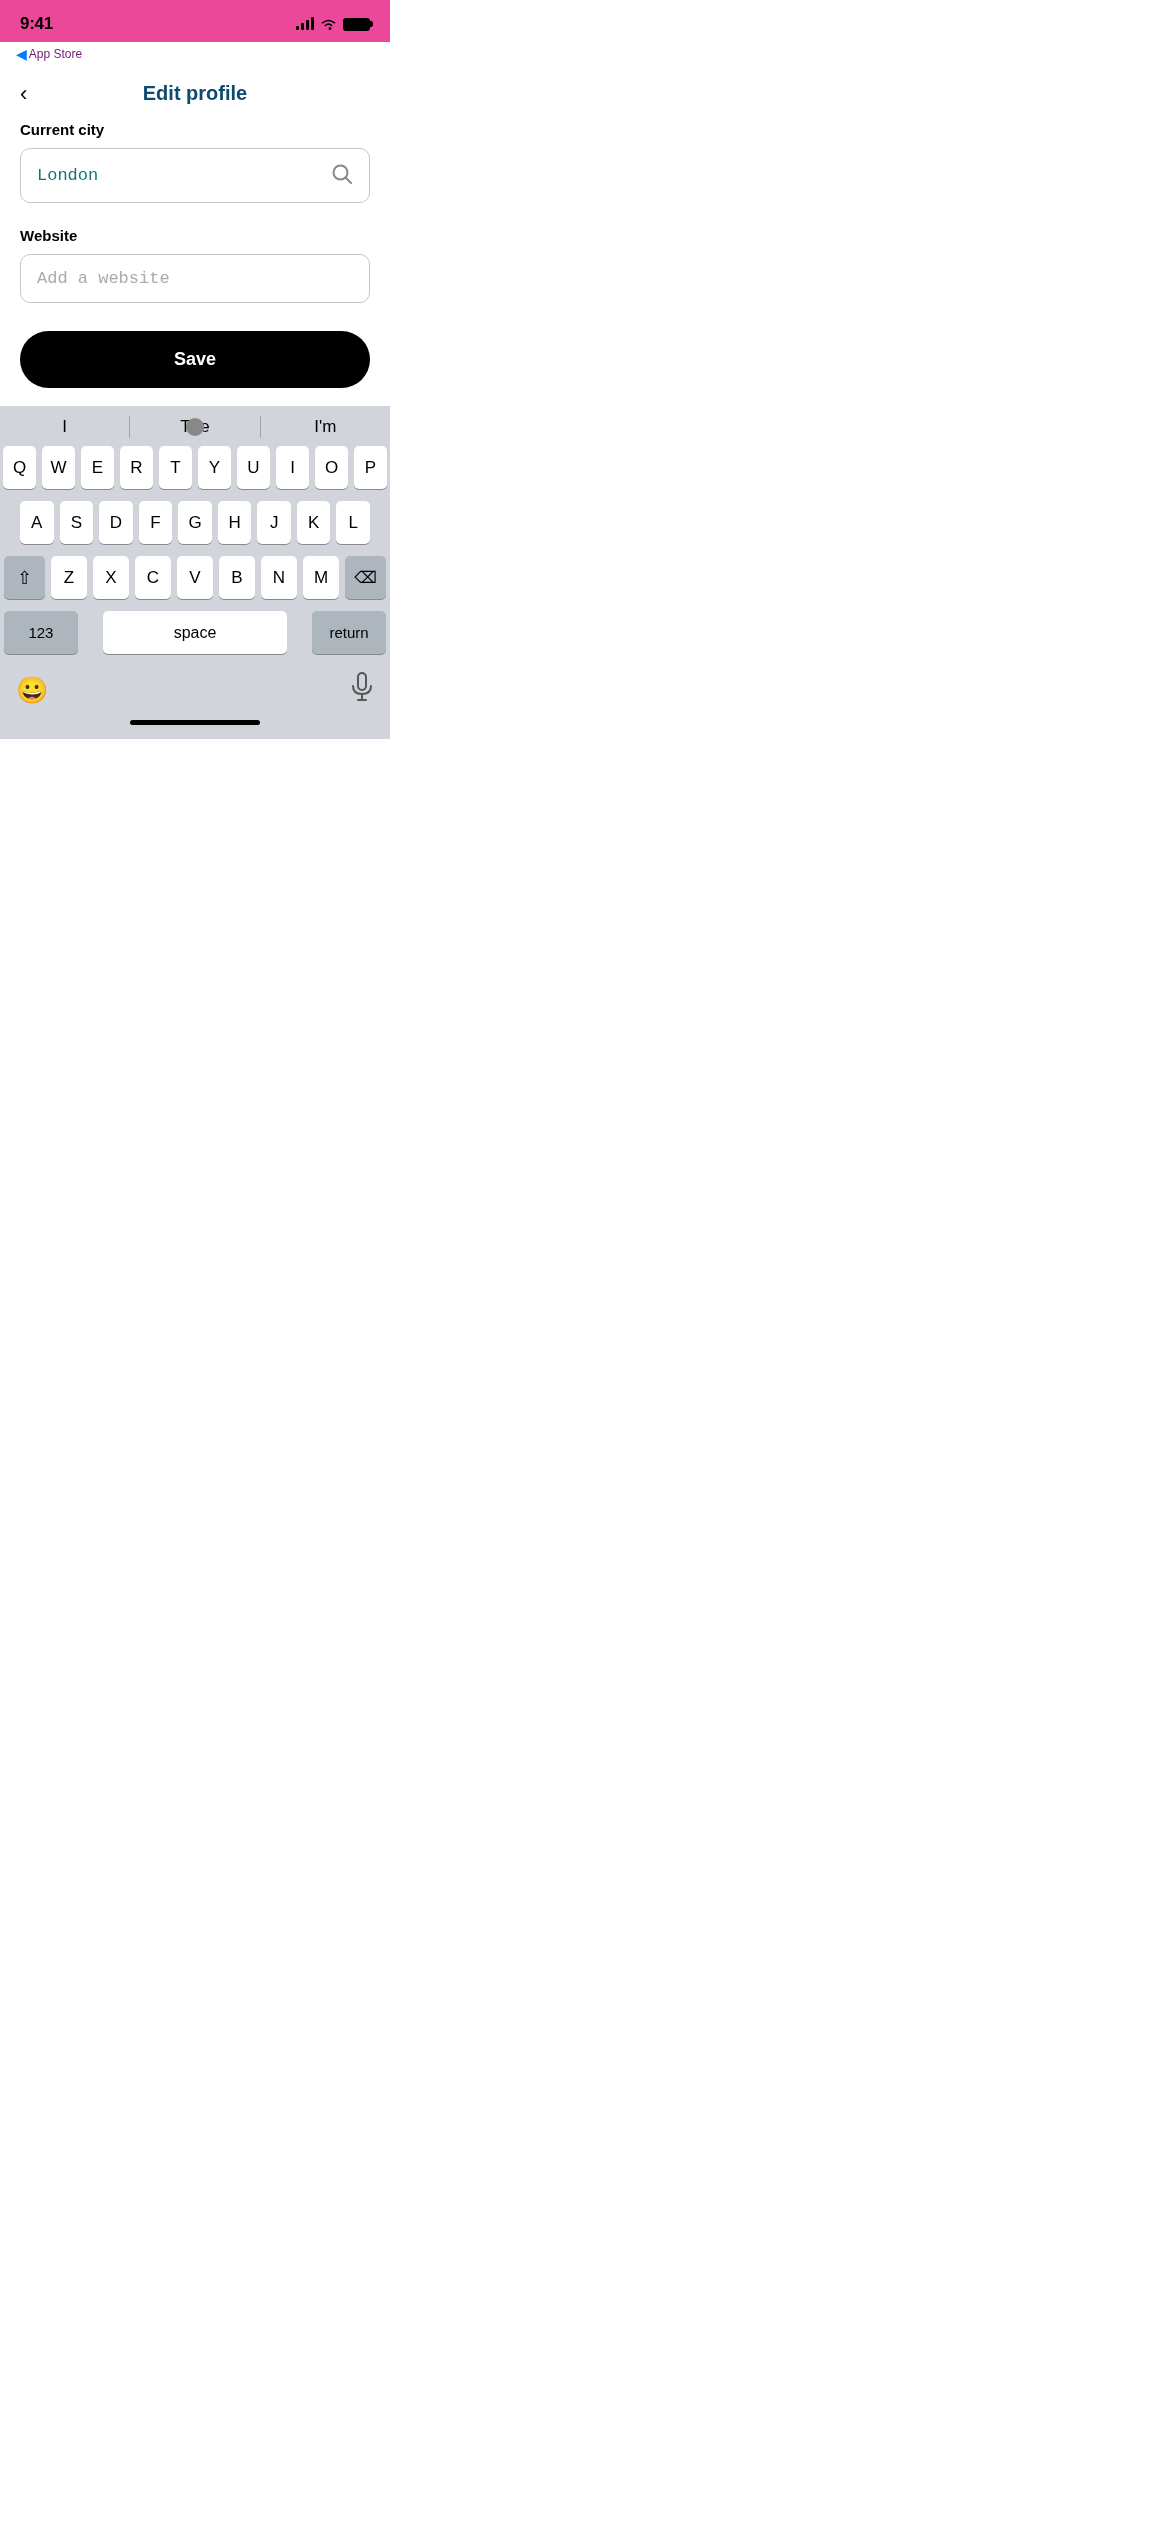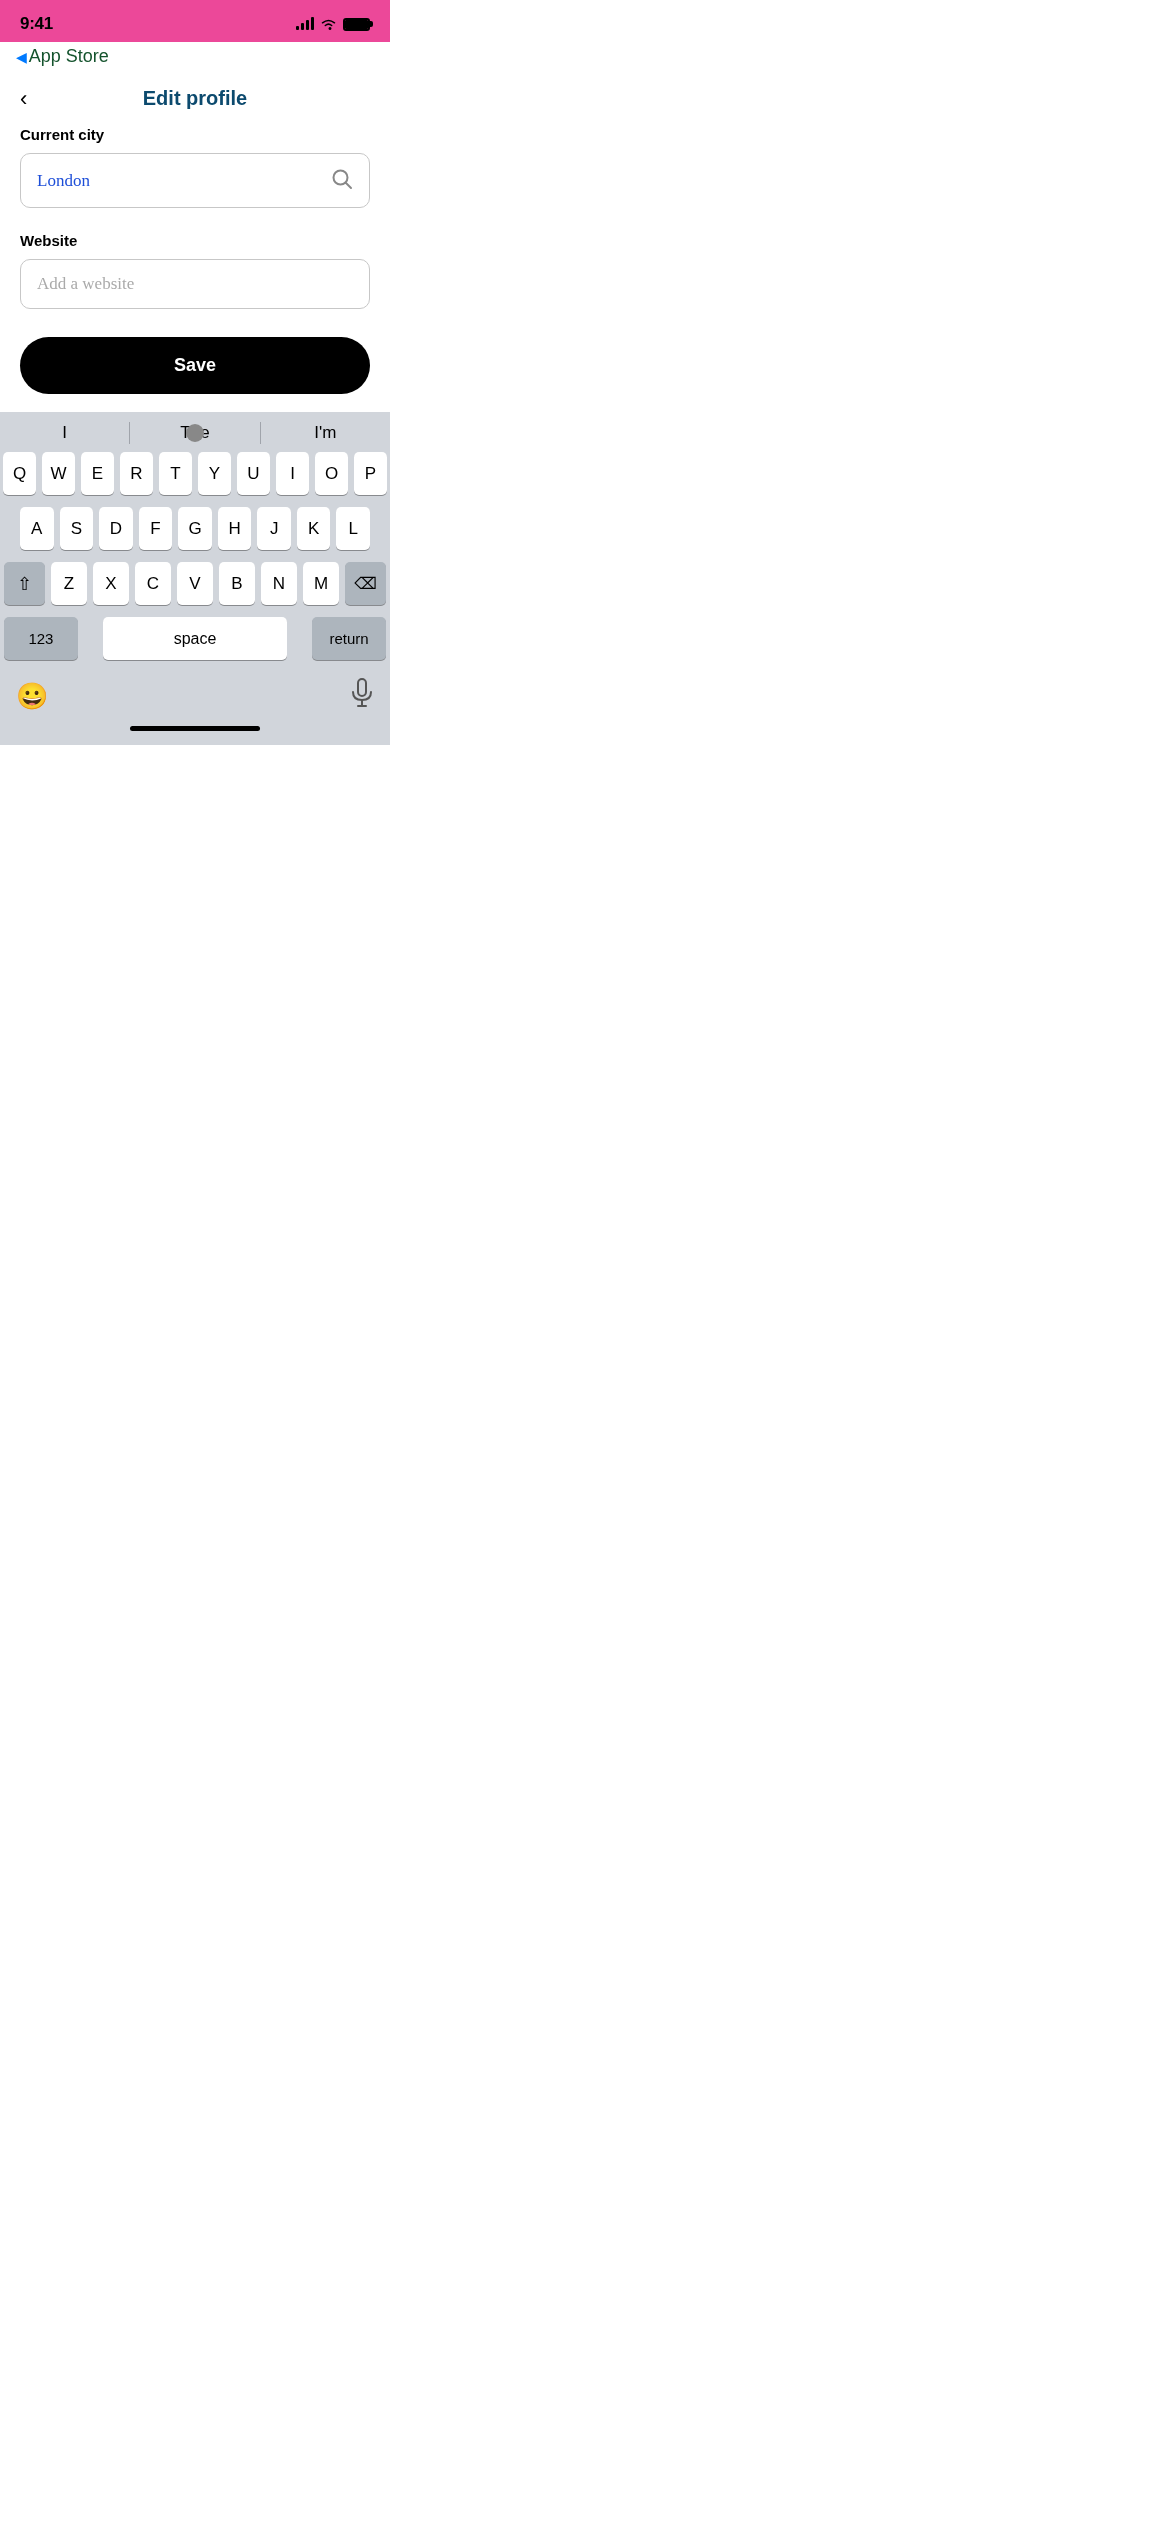--- a/index.html
+++ b/index.html
@@ -84,22 +84,22 @@
       background: #ffffff;
     }
 
     .back-chevron {
       font-size: 14px;
       color: #007AFF;
       margin-right: 2px;
     }
 
     .app-store-label {
-      font-size: 18px;
-      color: #14532d;
+      font-size: 12px;
+      color: #701a75;
       font-weight: 400;
     }
 
     
     .page-header {
       display: flex;
       align-items: center;
       justify-content: center;
       padding: 12px 20px 16px;
       position: relative;
@@ -142,26 +142,26 @@
       border-radius: 10px;
       padding: 14px 16px;
       display: flex;
       align-items: center;
       justify-content: space-between;
       background: #fff;
     }
 
     .text-input {
       font-size: 17px;
-      color: #1d4ed8;
+      color: #0f766e;
       background: transparent;
       border: none;
       outline: none;
       flex: 1;
-      font-family: Liberation Serif, serif;
+      font-family: Liberation Mono, monospace;
     }
 
     .text-input::placeholder {
       color: #aaa;
     }
 
     .search-icon-wrap {
       color: #888;
       font-size: 20px;
       line-height: 1;

